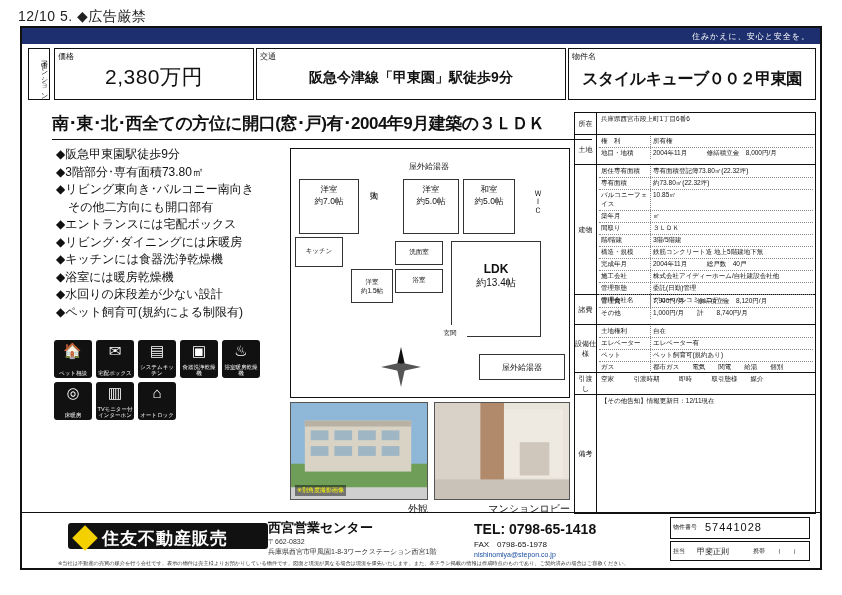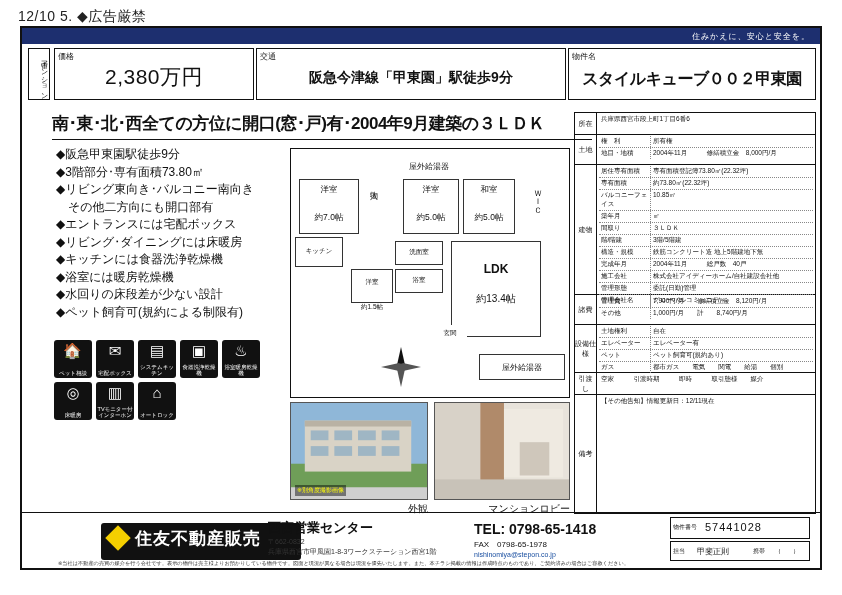--- a/index.html
+++ b/index.html
@@ -38,21 +38,21 @@
   .icon .glyph{position:absolute;left:0;top:3px;width:100%;text-align:center;font-size:15px;line-height:15px;}
   .icon .cap{position:absolute;left:0;bottom:2px;width:100%;text-align:center;font-size:5.5px;line-height:6px;}
 
   
   .facil{position:absolute;left:34px;top:404px;width:300px;font-size:10px;line-height:15px;}
   .facil .head{font-size:11px;font-weight:bold;margin-bottom:2px;}
 
   
   .madori{position:absolute;left:268px;top:120px;width:280px;height:250px;border:1px solid #111;box-sizing:border-box;background:#fff;}
   .rm{position:absolute;border:1px solid #333;box-sizing:border-box;background:#fff;font-size:8px;text-align:center;}
-  .rm span{display:block;margin-top:16px;}
+  .rm span{display:block;}
   .rm .nm{font-size:8.5px;margin-top:4px;}
   .rm .sz{font-size:8.5px;}
   .balc{position:absolute;left:188px;top:205px;width:86px;height:26px;border:1px solid #333;box-sizing:border-box;font-size:8px;text-align:center;padding-top:7px;}
   .compass{position:absolute;left:88px;top:196px;width:44px;height:44px;}
 
   
   .photo{position:absolute;border:1px solid #555;box-sizing:border-box;overflow:hidden;}
   .pcap{position:absolute;font-size:10px;text-align:right;width:100%;}
 
   
@@ -60,21 +60,21 @@
   .rrow{display:flex;border-bottom:1px solid #111;box-sizing:border-box;}
   .rkey{width:22px;flex:none;border-right:1px solid #111;box-sizing:border-box;text-align:center;font-size:7px;display:flex;align-items:center;justify-content:center;padding:1px 0;}
   .rval{flex:1;box-sizing:border-box;padding:1px 2px;}
   .kv{display:flex;border-bottom:1px dotted #888;}
   .kv:last-child{border-bottom:none;}
   .kvk{width:52px;flex:none;border-right:1px dotted #888;padding:1px 2px;box-sizing:border-box;}
   .kvv{flex:1;padding:1px 2px;}
 
   
   .footer{position:absolute;left:0;bottom:0;width:100%;height:56px;border-top:1px solid #111;box-sizing:border-box;}
-  .logo{position:absolute;left:46px;top:10px;width:200px;height:37px;background:#111;border-radius:3px;color:#fff;margin-left:33px;}
+  .logo{position:absolute;left:46px;top:10px;width:200px;height:26px;background:#111;border-radius:3px;color:#fff;}
   .logo .dia{position:absolute;left:8px;top:6px;width:18px;height:18px;background:#f5d000;transform:rotate(45deg);}
   .logo .txt{position:absolute;left:34px;top:4px;font-size:17px;font-weight:bold;letter-spacing:1px;}
   .shop{position:absolute;left:246px;top:6px;font-size:13px;font-weight:bold;}
   .addr{position:absolute;left:246px;top:24px;font-size:7px;line-height:10px;color:#333;}
   .tel{position:absolute;left:452px;top:8px;font-size:14px;font-weight:bold;}
   .fax{position:absolute;left:452px;top:26px;font-size:8px;}
   .mail{position:absolute;left:452px;top:38px;font-size:7px;color:#1a4fa0;}
   .codebox{position:absolute;right:10px;top:4px;width:140px;height:22px;border:1px solid #111;box-sizing:border-box;}
   .codebox2{position:absolute;right:10px;top:28px;width:140px;height:20px;border:1px solid #111;box-sizing:border-box;}
   .smallnote{position:absolute;left:36px;bottom:2px;width:700px;font-size:5.2px;line-height:6.5px;color:#333;}

